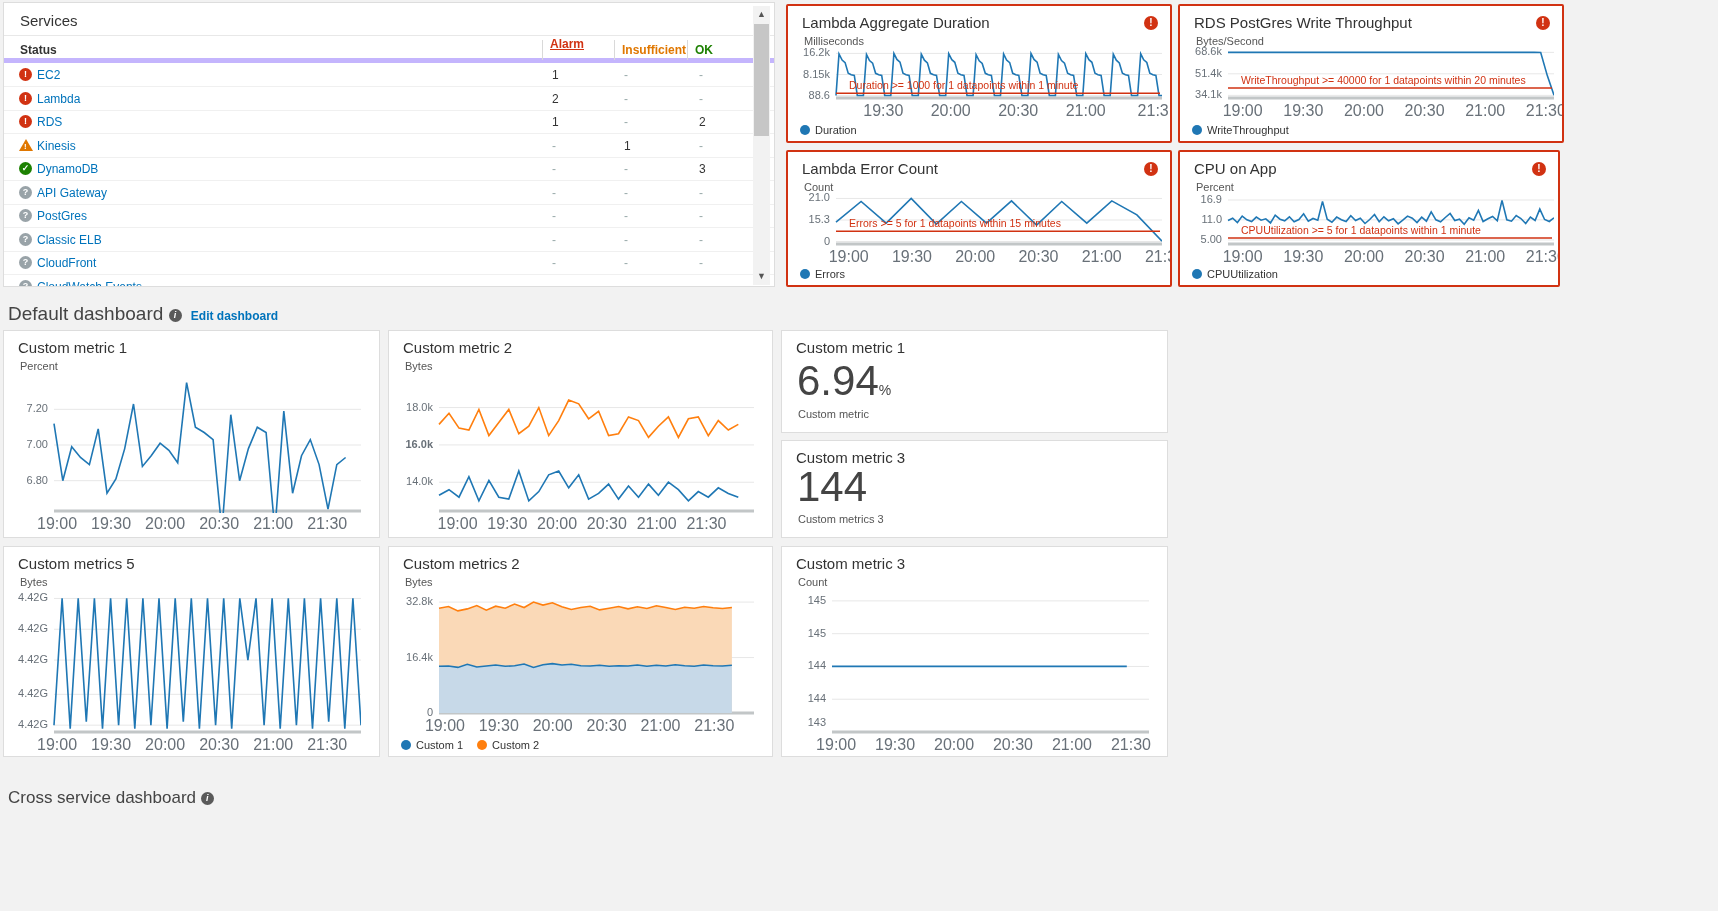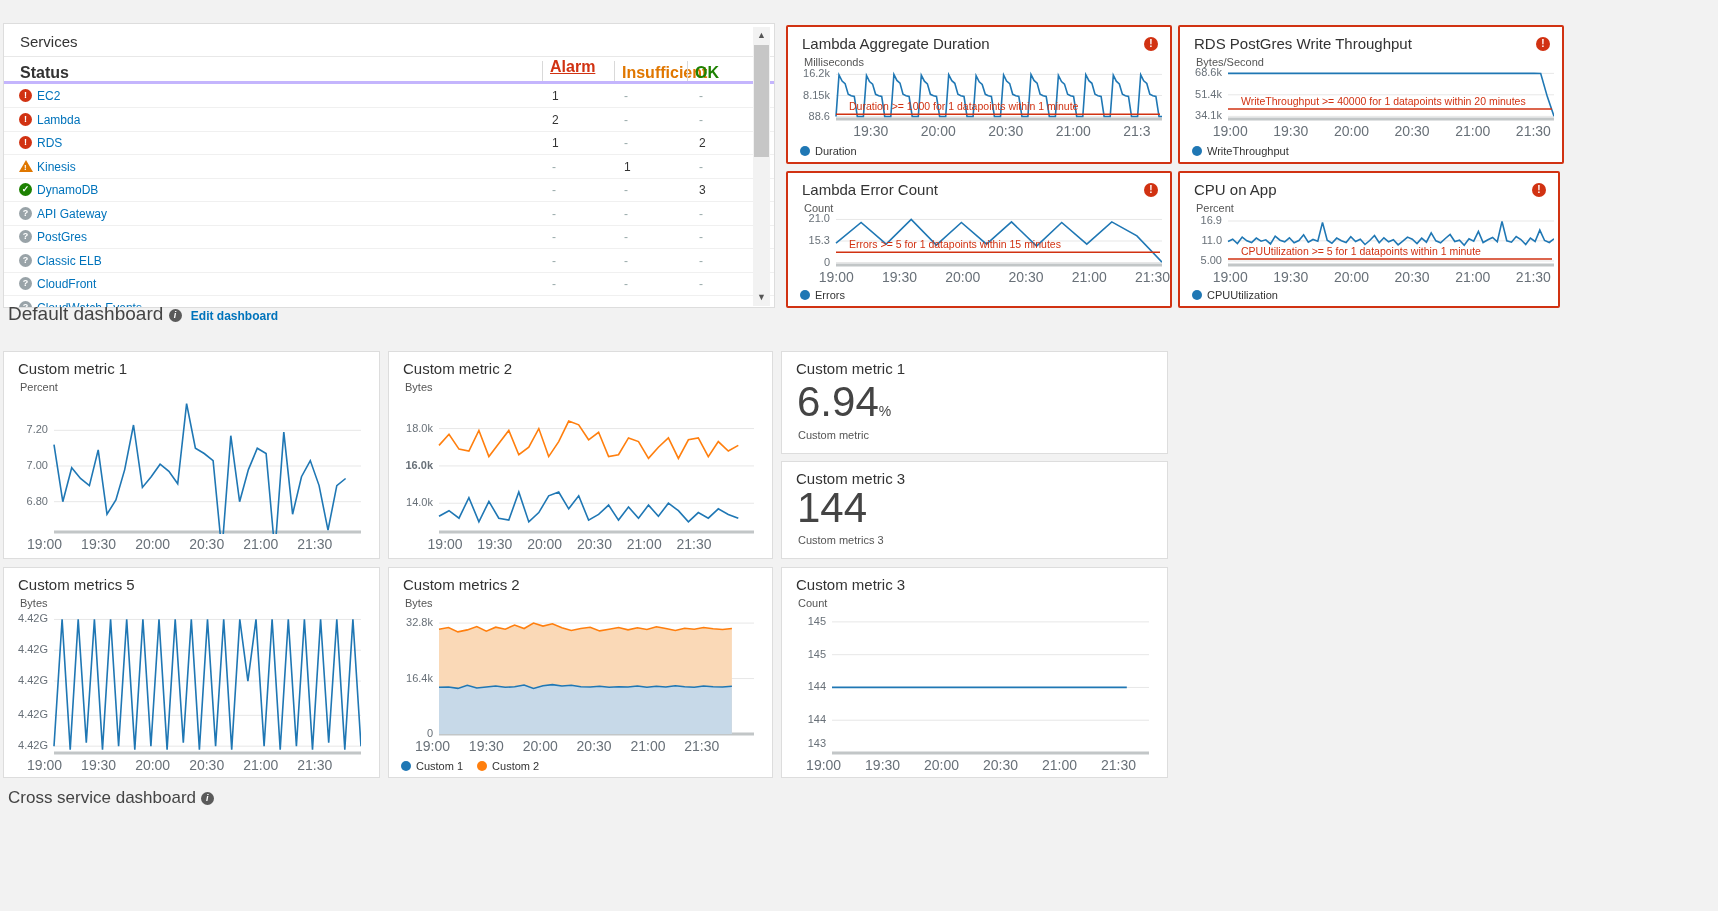--- a/index.html
+++ b/index.html
@@ -1,37 +1,37 @@
 <!DOCTYPE html>
 <html><head>
 <meta charset="utf-8">
 <style>
   * { box-sizing: border-box; margin: 0; padding: 0; }
   html,body { width:1718px; height:911px; }
   body { font-family:"Liberation Sans", sans-serif; background:#f2f2f2; position:relative; overflow:hidden; }
   #root { position:absolute; left:0; top:0; width:1718px; height:911px; }
 
-  .panel { position:absolute; background:#fff; border:1px solid #ddd; overflow:hidden;margin-top:21px; }
+  .panel { position:absolute; background:#fff; border:1px solid #ddd; overflow:hidden; }
   .panel.alarm { border:2px solid #d13212; border-radius:2px; }
 
   .w-title { position:absolute; left:14px; top:8px; font-size:15px; color:#333; white-space:nowrap; }
   .w-unit { position:absolute; left:16px; top:29px; font-size:11px; color:#555; }
   .alarm-badge { position:absolute; right:12px; top:10px; width:14px; height:14px; border-radius:50%;
     background:#d13212; color:#fff; font-size:10px; font-weight:bold; text-align:center; line-height:14px; }
   .chart-area { position:absolute; }
   .legend { position:absolute; left:12px; bottom:5px; font-size:11px; color:#333; display:flex; gap:14px; align-items:center; }
   .legend .dot { display:inline-block; width:10px; height:10px; border-radius:50%; margin-right:5px; vertical-align:-1px; }
 
   .ylab { position:absolute; font-size:11px; color:#687078; text-align:right; width:38px; }
-  .xlab { position:absolute; font-size:14px; color:#687078; width:60px; }
+  .xlab { position:absolute; font-size:16px; color:#687078; text-align:center; width:60px; }
   .thlab { position:absolute; font-size:10.5px; color:#d13212; white-space:nowrap; }
 
   
   #services-title { position:absolute; left:16px; top:9px; font-size:15px; color:#333; }
-  #svc-header { position:absolute; left:0; top:32px; width:100%; height:28px; border-top:1px solid #e8e8e8; border-bottom:3px solid #c4b5fd; font-size:16px; font-weight:bold; }
+  #svc-header { position:absolute; left:0; top:32px; width:100%; height:28px; border-top:1px solid #e8e8e8; border-bottom:5px solid #c4b5fd; font-size:12px; font-weight:bold; }
   #svc-header .hsep { position:absolute; top:4px; height:20px; width:1px; background:#d9d9d9; }
   .svc-row { position:absolute; left:0; width:100%; height:24px; border-bottom:1px solid #f0f0f0; font-size:12px; }
   .svc-link { position:absolute; left:33px; top:5px; color:#0073bb; text-decoration:none; cursor:pointer; }
   .svc-ic { position:absolute; left:15px; top:5px; width:13px; height:13px; border-radius:50%; color:#fff; font-size:9px; font-weight:bold; text-align:center; line-height:13px; }
   .ic-alarm { background:#d13212; }
   .ic-ok { background:#1d8102; }
   .ic-unknown { background:#99a3a8; }
   .ic-warn { background:transparent; border-radius:0; width:0; height:0; border-left:7px solid transparent; border-right:7px solid transparent; border-bottom:12px solid #e07700; line-height:14px; }
   .ic-warn span { position:absolute; left:-2px; top:1px; color:#fff; font-size:8px; font-weight:bold; }
   .cellv { position:absolute; top:5px; font-size:12px; color:#333; }

